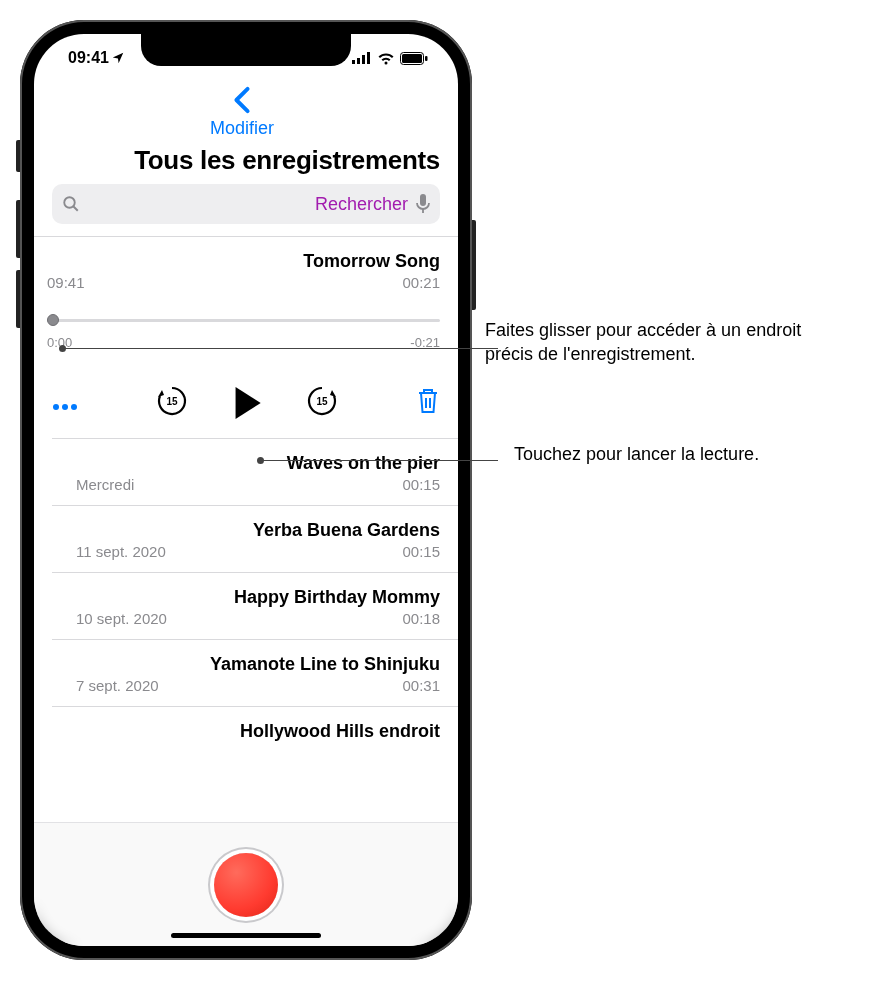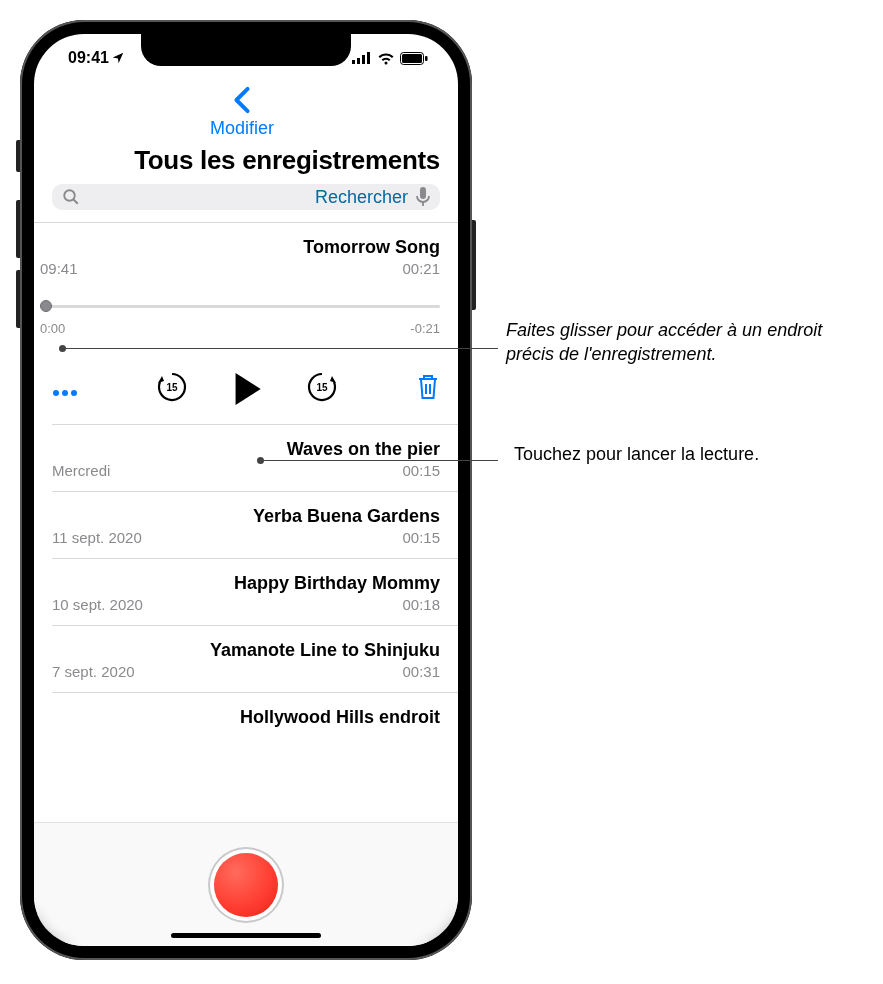--- a/index.html
+++ b/index.html
@@ -74,53 +74,53 @@
       font-size: 26px;
       font-weight: 800;
       padding: 0px 18px 8px 18px;
       letter-spacing: -0.3px;
     }
     
     .search {
       margin: 0 18px 10px 18px;
       background: #eeeef0;
       border-radius: 10px;
-      height: 26px;
+      height: 40px;
       display: flex;
       align-items: center;
       padding: 0 10px;
-      color: #0369a1;
+      color: #a21caf;
       font-size: 18px;
       gap: 8px;
     }
     .search .placeholder { flex:1; }
     .divider-full { height:1px; background:#d9d9dc; margin-top:12px;}
     
     .selected {
-      padding: 14px 18px 10px 6px;
+      padding: 14px 18px 10px 13px;
     }
     .rec-title { font-size: 18px; font-weight: 700; }
     .rec-meta { display:flex; justify-content:space-between; color:#8a8a8e; font-size:15px; margin-top:2px;}
     .scrubber { margin-top: 20px; position:relative; height:18px;}
     .scrub-track { position:absolute; left:0; right:0; top:8px; height:3px; background:#d9d9dc; border-radius:2px;}
     .scrub-thumb { position:absolute; left:0; top:3px; width:12px; height:12px; background:#8a8a8e; border-radius:50%; border:1px solid #6f6f73;}
     .scrub-labels { display:flex; justify-content:space-between; color:#8a8a8e; font-size:13px; margin-top:6px;}
     .controls {
       display:flex; align-items:center; justify-content:space-between;
       padding: 24px 18px 16px 18px;
     }
     .controls .center { display:flex; align-items:center; gap:44px;}
     .dots { color:#007aff; font-size:24px; letter-spacing:1px; font-weight:700;}
     .trash { color:#007aff; }
     .play-btn svg { display:block;}
     .divider-inset { height:1px; background:#d9d9dc; margin-left:18px;}
     
     .item { padding: 14px 18px 12px 18px; }
     .item-title { font-size: 18px; font-weight: 700; margin-left: 44px; }
-    .item-meta { display:flex; justify-content:space-between; color:#8a8a8e; font-size:15px; margin-top:2px;}
+    .item-meta { display:flex; justify-content:space-between; color:#8a8a8e; font-size:15px; margin-top:2px;margin-left:24px;}
     .item-partial { padding: 14px 18px 0 18px; height:40px; overflow:hidden;}
     
     .record-bar {
       position:absolute; bottom:0; left:0; right:0; height:124px;
       background:#f7f7f8cc; backdrop-filter: blur(6px);
       border-top:1px solid #e2e2e5;
       display:flex; align-items:center; justify-content:center;
     }
     .record-btn {
       width:64px; height:64px; border-radius:50%;
@@ -301,16 +301,16 @@
     </div>
 
     <div class="record-bar">
       <div class="record-btn"></div>
     </div>
     <div class="home-indicator"></div>
   </div>
 </div>
 
 <div class="callout-line" style="left:60px; top:348px; width:438px;"></div>
-<div class="callout" style="left:506px; top:318px; width:360px;font-style:italic;">Faites glisser pour accéder à un endroit précis de l'enregistrement.</div>
+<div class="callout" style="left:485px; top:318px; width:360px;">Faites glisser pour accéder à un endroit précis de l'enregistrement.</div>
 
 <div class="callout-line" style="left:258px; top:460px; width:240px;"></div>
 <div class="callout" style="left:498px; top:442px; width:300px;margin-left:16px;">Touchez pour lancer la lecture.</div>
 
 </body></html>

